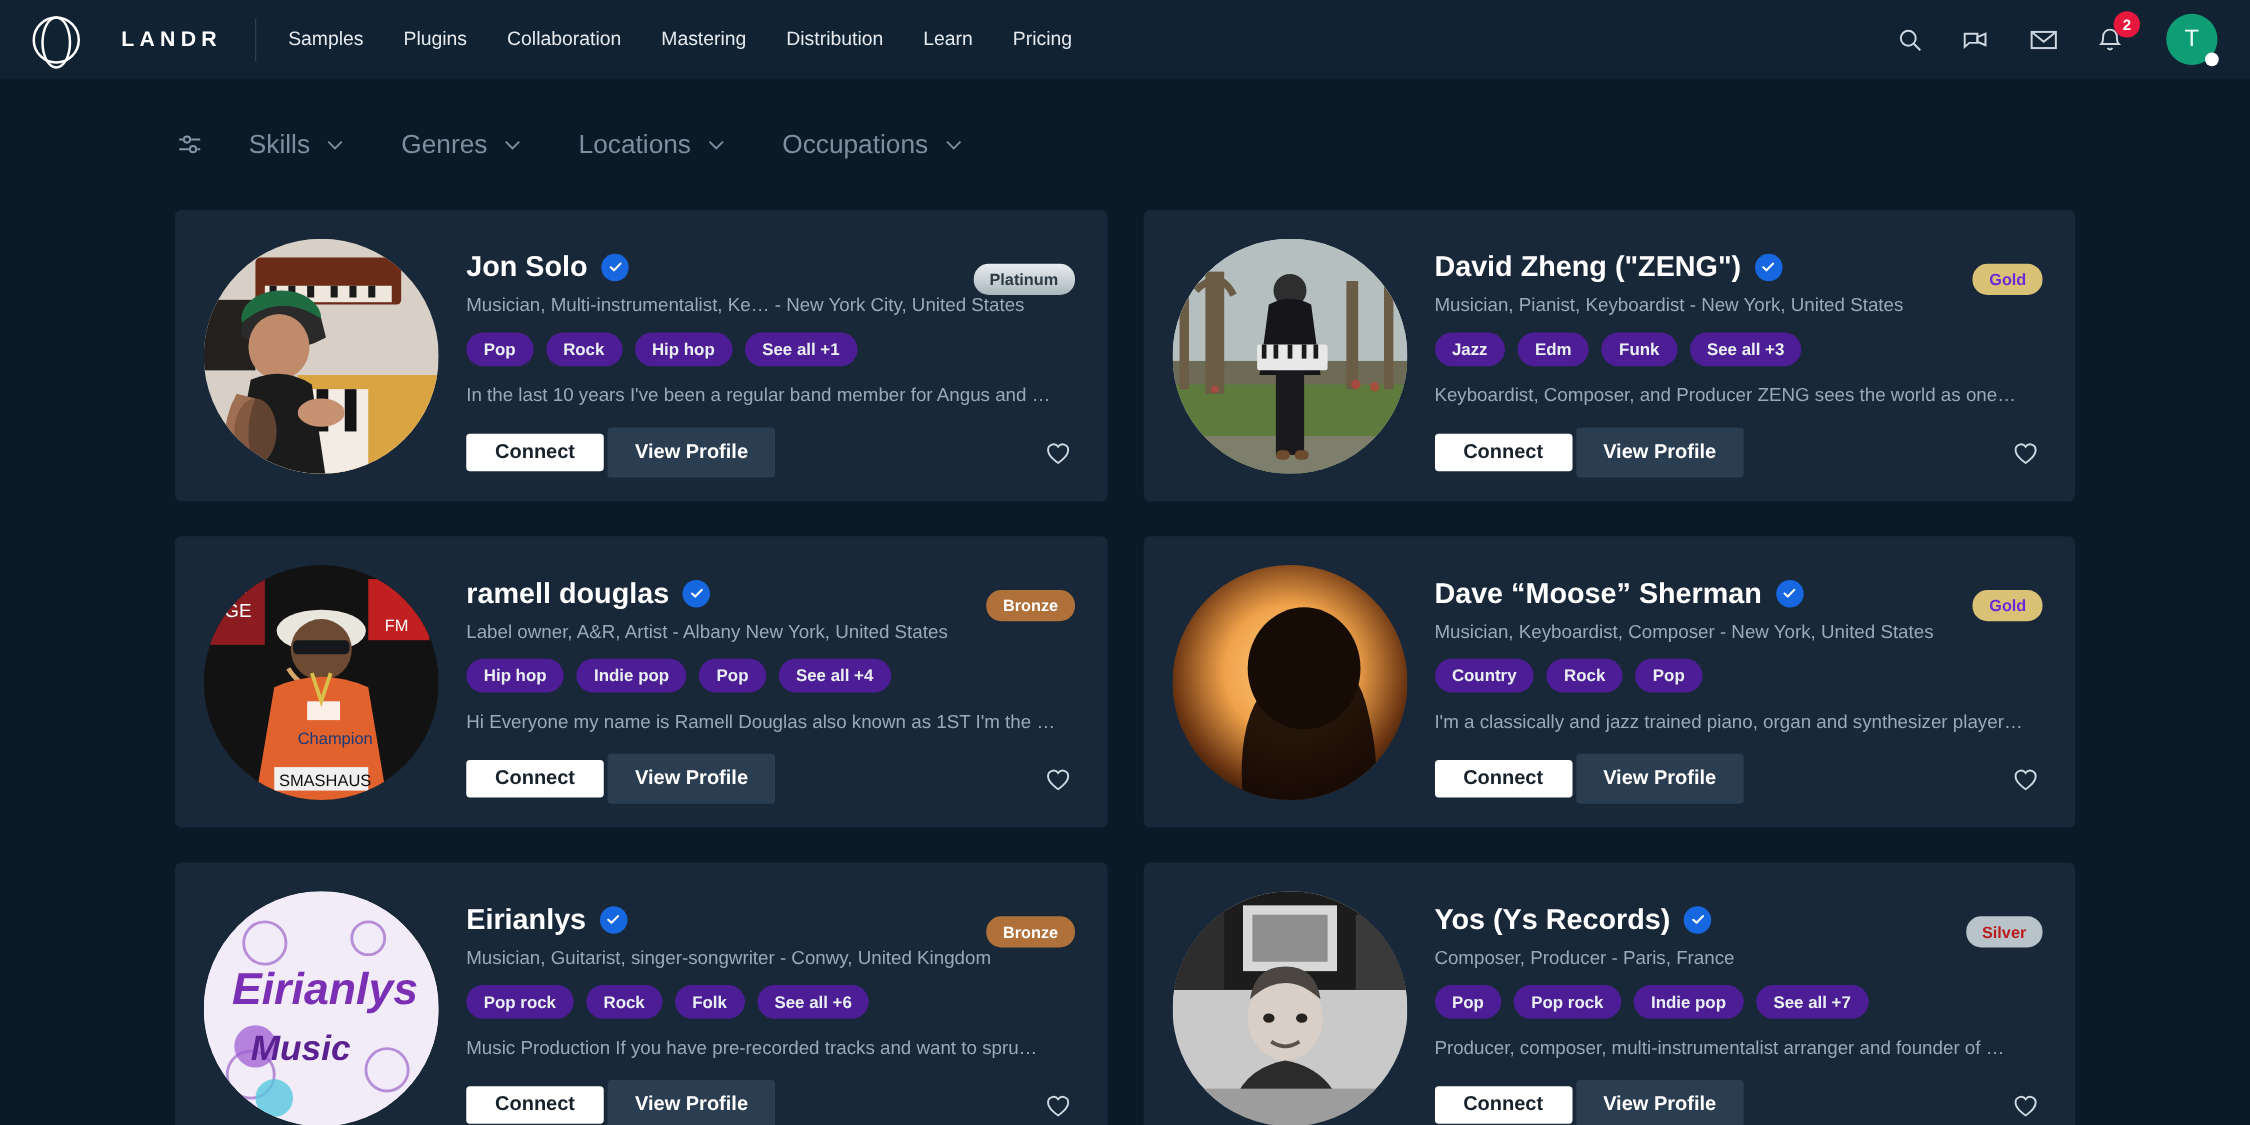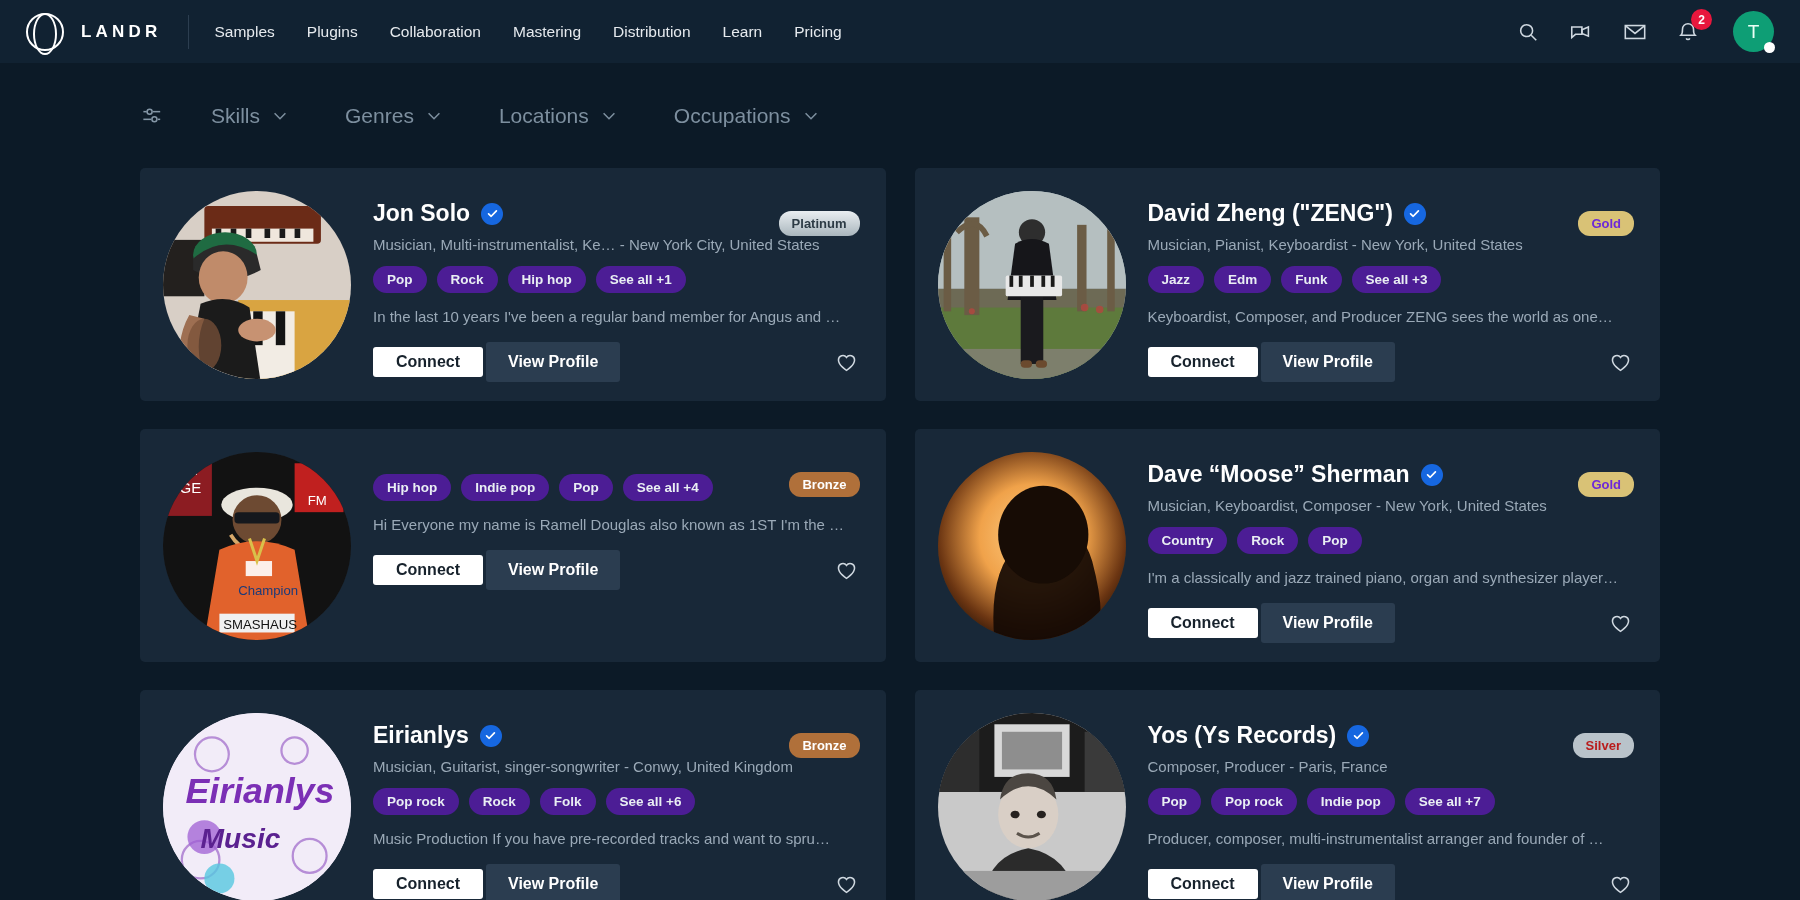--- a/index.html
+++ b/index.html
@@ -12,21 +12,21 @@
 
   
   .header {
     height: 63px;
     background: #112232;
     display: flex;
     align-items: center;
     padding: 0 26px 0 26px;
     position: relative;
   }
-  .brand { display: flex; align-items: center; gap: 17px; }
+  .brand { display: flex; align-items: center; gap: 33px; }
   .logo-mark {
     width: 38px; height: 38px;
     border: 2px solid #ffffff;
     border-radius: 50%;
     position: relative;
   }
   .logo-mark::before {
     content: "";
     position: absolute;
     left: 50%; top: -2px;
@@ -87,21 +87,21 @@
     right: -1px; bottom: -1px;
     width: 11px; height: 11px;
     border-radius: 50%;
     background: #ffffff;
   }
 
   
   .filters {
     display: flex;
     align-items: center;
-    gap: 12px;
+    gap: 0;
     padding: 0 0 0 140px;
     height: 105px;
   }
   .filter-glyph { margin-right: 34px; display: flex; align-items: center; }
   .filter {
     display: flex; align-items: center; gap: 11px;
     color: #7d8f9f;
     font-size: 21px;
     margin-right: 44px;
     cursor: pointer;
@@ -463,21 +463,30 @@
     <path d="M36 44 q6 10 14 6" stroke="#d6a86a" stroke-width="2" fill="none"></path>
     <path d="M30 52 q20 -9 40 0 l8 48 h-56z" fill="#e1622c"></path>
     <rect x="44" y="58" width="14" height="8" fill="#ffffff" opacity="0.9"></rect>
     <text x="40" y="76" font-size="7" fill="#1b3a7a" font-family="sans-serif">Champion</text>
     <rect x="30" y="86" width="40" height="10" fill="#f0f0f0"></rect>
     <text x="32" y="94" font-size="7" fill="#111" font-family="sans-serif">SMASHAUS</text>
     <path d="M46 46 l4 12 l4 -12" stroke="#d9c04a" stroke-width="1.6" fill="none"></path>
     </svg>
       </div>
     <div class="info">
+      <div class="name-row">
+        <span class="name">ramell douglas</span>
+        <span class="verified">
+          <svg width="13" height="13" viewBox="0 0 16 16" fill="none" stroke="#ffffff" stroke-width="2.1" stroke-linecap="round" stroke-linejoin="round">
+              <polyline points="3.2,8.4 6.4,11.4 12.8,4.8"></polyline>
+            </svg>
+        </span>
+      </div>
       <div class="tier bronze">Bronze</div>
+      <div class="subtitle">Label owner, A&amp;R, Artist - Albany New York, United States</div>
       <div class="tags">
           <span class="tag">Hip hop</span>
           <span class="tag">Indie pop</span>
           <span class="tag">Pop</span>
           <span class="tag">See all +4</span>
         </div>
       <div class="bio">Hi Everyone my name is Ramell Douglas also known as 1ST I'm the …</div>
       <div class="actions">
         <button class="btn-connect">Connect</button>
         <button class="btn-view">View Profile</button>

